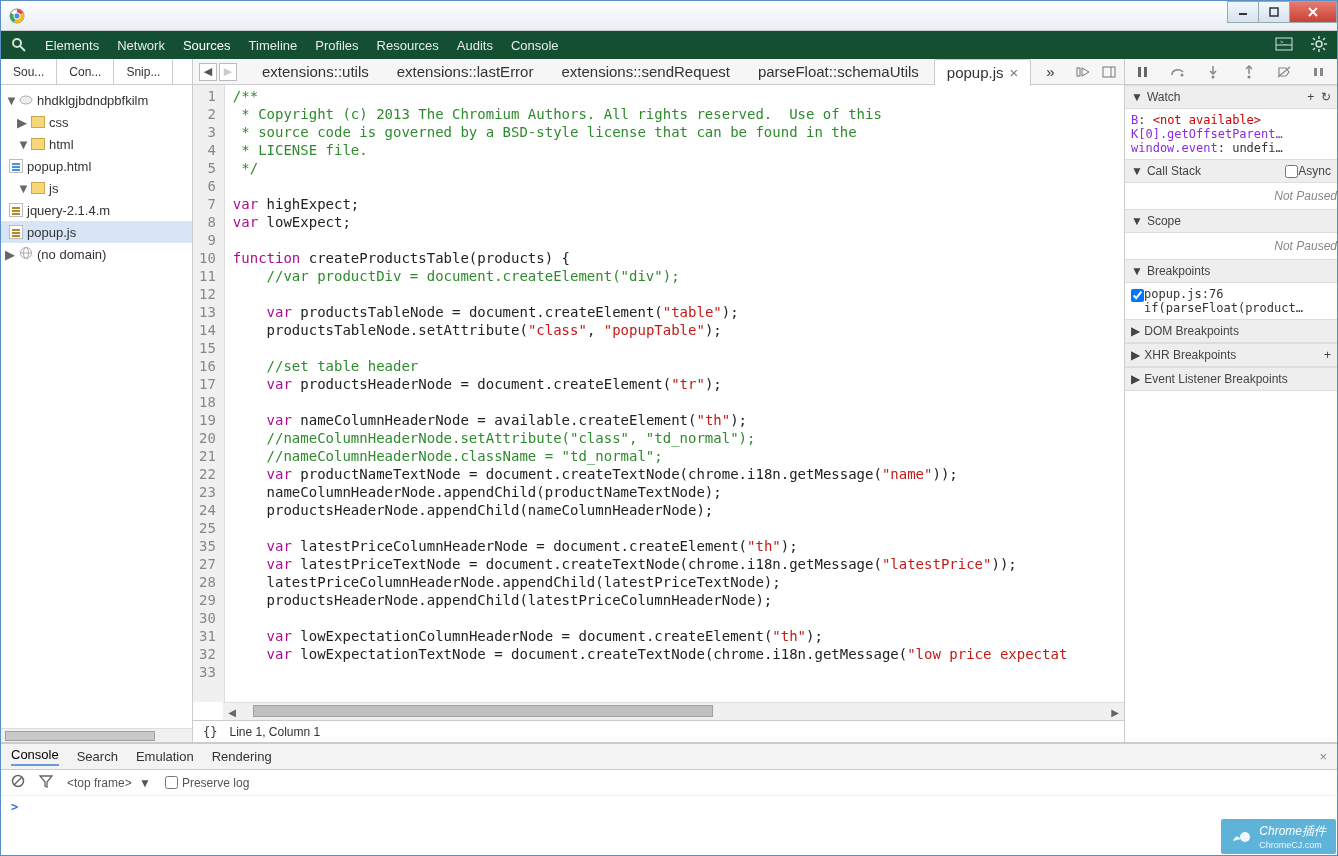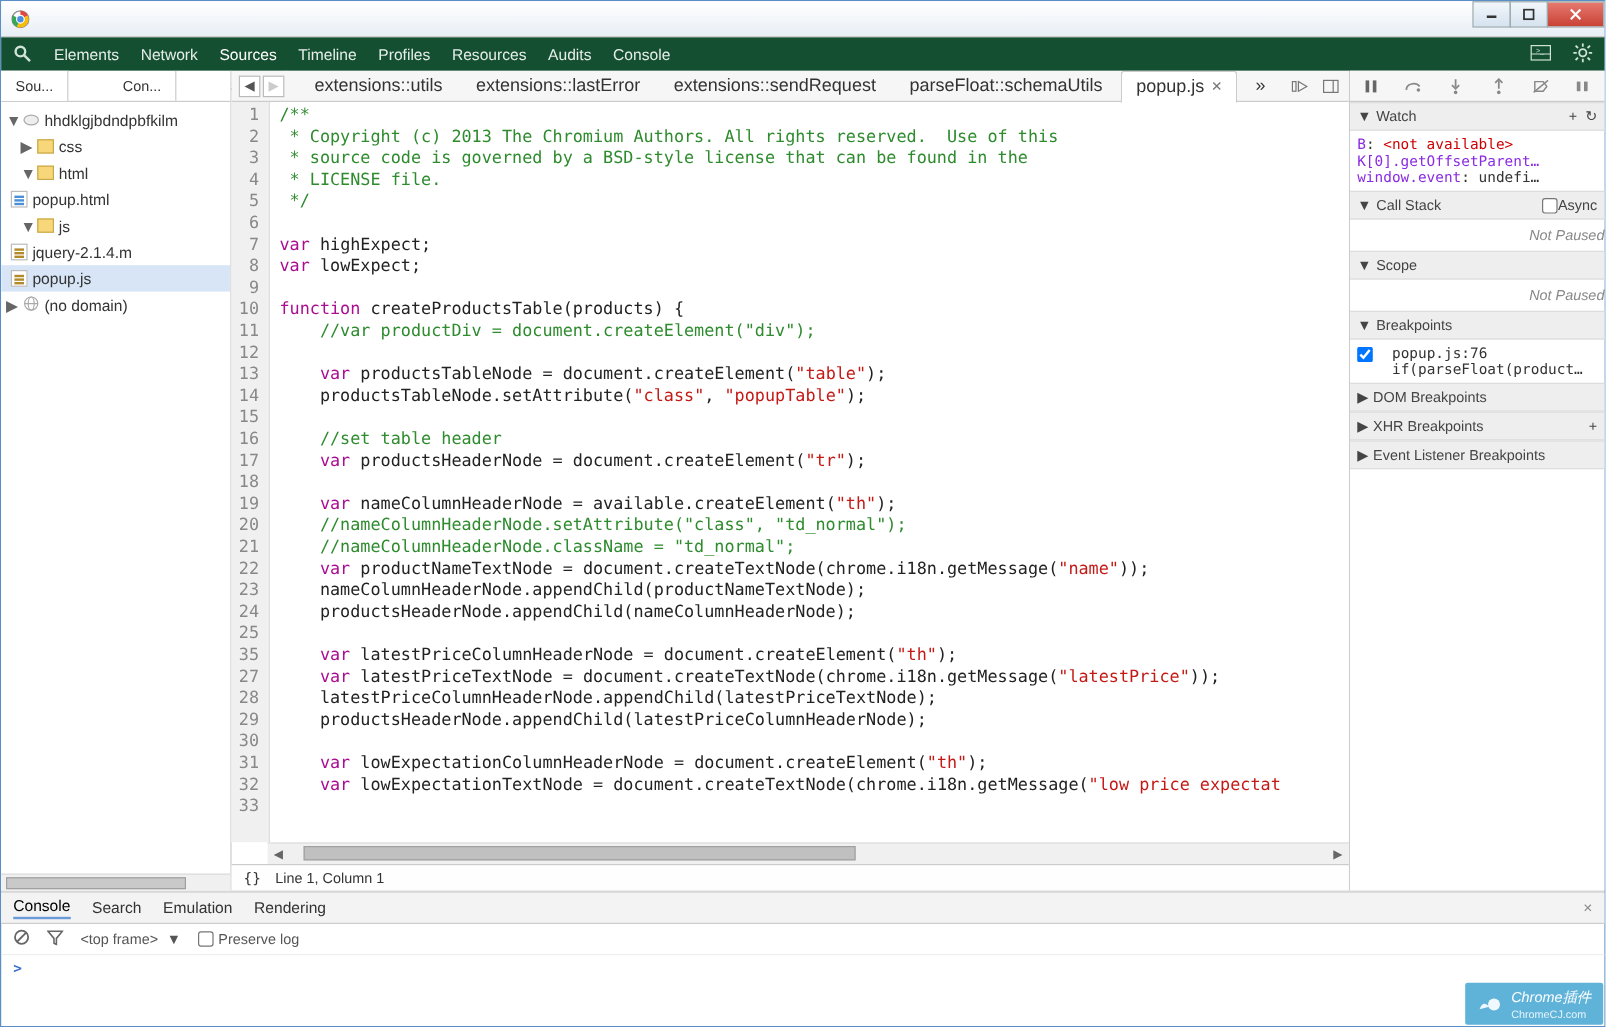--- a/index.html
+++ b/index.html
@@ -20,21 +20,21 @@
 .main-toolbar .search-ico { width: 16px; height: 16px; }
 .main-toolbar .spacer { flex: 1; }
 .main-toolbar .rbtn { color: #cfe3d7; }
 
 
 .body-area { flex: 1; display: flex; flex-direction: column; min-height: 0; }
 .upper { flex: 1; display: flex; min-height: 0; border-bottom: 1px solid #ccc; }
 
 
 .sidebar { width: 192px; border-right: 1px solid #ccc; display: flex; flex-direction: column; background: #fff; }
-.sidebar-tabs { height: 26px; display: flex; align-items: flex-end; border-bottom: 1px solid #ccc; font-size: 12px; color: #333; gap: 33px; }
+.sidebar-tabs { height: 26px; display: flex; align-items: flex-end; border-bottom: 1px solid #ccc; font-size: 12px; color: #333; }
 .sidebar-tabs .sbtab { padding: 0 12px; height: 100%; display: flex; align-items: center; border-right: 1px solid #ccc; }
 .sidebar-tabs .sbtab.active { background: #fff; }
 .tree { flex: 1; overflow: hidden; padding-top: 4px; font-size: 13px; color: #333; }
 .tree-row { display: flex; align-items: center; height: 22px; padding-left: 4px; white-space: nowrap; }
 .tree-row.selected { background: #d7e5f7; }
 .tri { width: 10px; display: inline-block; text-align: center; color: #666; }
 .folder-ico { width: 14px; height: 12px; background: #f7d77a; border: 1px solid #c9a94a; margin: 0 4px; display: inline-block; }
 .cloud-ico { display:inline-block; margin:0 4px; }
 .file-ico { width: 14px; height: 14px; margin: 0 4px; display: inline-block; background: #fff; border: 1px solid #bbb; position: relative; }
 .file-ico.js::after { content: ""; position: absolute; left: 2px; top: 6px; width: 8px; height: 2px; background: #b38a2a; box-shadow: 0 -3px #b38a2a, 0 3px #b38a2a; }
@@ -69,21 +69,21 @@
 .rpanel { width: 212px; display: flex; flex-direction: column; background: #fff; }
 .rpanel-toolbar { height: 26px; display: flex; align-items: center; justify-content: space-around; border-bottom: 1px solid #ccc; color: #666; background: #f6f6f6; }
 .rpanel-toolbar .ico { width: 18px; height: 18px; display: flex; align-items: center; justify-content: center; }
 .rpanel-section-header { height: 24px; background: #eee; border-bottom: 1px solid #ddd; border-top: 1px solid #ddd; display: flex; align-items: center; padding: 0 6px; font-size: 12px; color: #444; }
 .rpanel-section-header .tri2 { margin-right: 4px; }
 .rpanel-section-header .sp { flex: 1; }
 .rpanel-body { padding: 4px 6px; font-size: 12px; font-family: Consolas, monospace; color: #333; }
 .rpanel-body .purple { color: #8a2be2; }
 .rpanel-body .red { color: #c00; }
 .np { text-align: right; color: #888; font-style: italic; padding: 6px 0; }
-.bp-row { display: flex; align-items: flex-start; gap: 16px; }
+.bp-row { display: flex; align-items: flex-start; gap: 0; }
 .bp-row input { margin-top: 2px; }
 
 
 .drawer { border-top: 1px solid #ccc; display: flex; flex-direction: column; height: 112px; }
 .drawer-tabs { height: 26px; display: flex; align-items: center; gap: 18px; padding: 0 10px; border-bottom: 1px solid #ccc; font-size: 13px; color: #333; background: #f3f3f3; }
 .drawer-tabs .dtab.active { border-bottom: 2px solid #6a9bd8; padding-bottom: 2px; color: #000; }
 .drawer-row2 { height: 26px; display: flex; align-items: center; gap: 14px; padding: 0 10px; color: #555; border-bottom: 1px solid #eee; }
 .drawer-row2 .sel { display: flex; align-items: flex-start; gap: 4px; }
 .drawer-body { flex: 1; padding: 4px 10px; color: #3a6fcd; font-family: Consolas, monospace; display:flex; align-items:flex-start; }
 .drawer-close { margin-left: auto; color: #888; }

